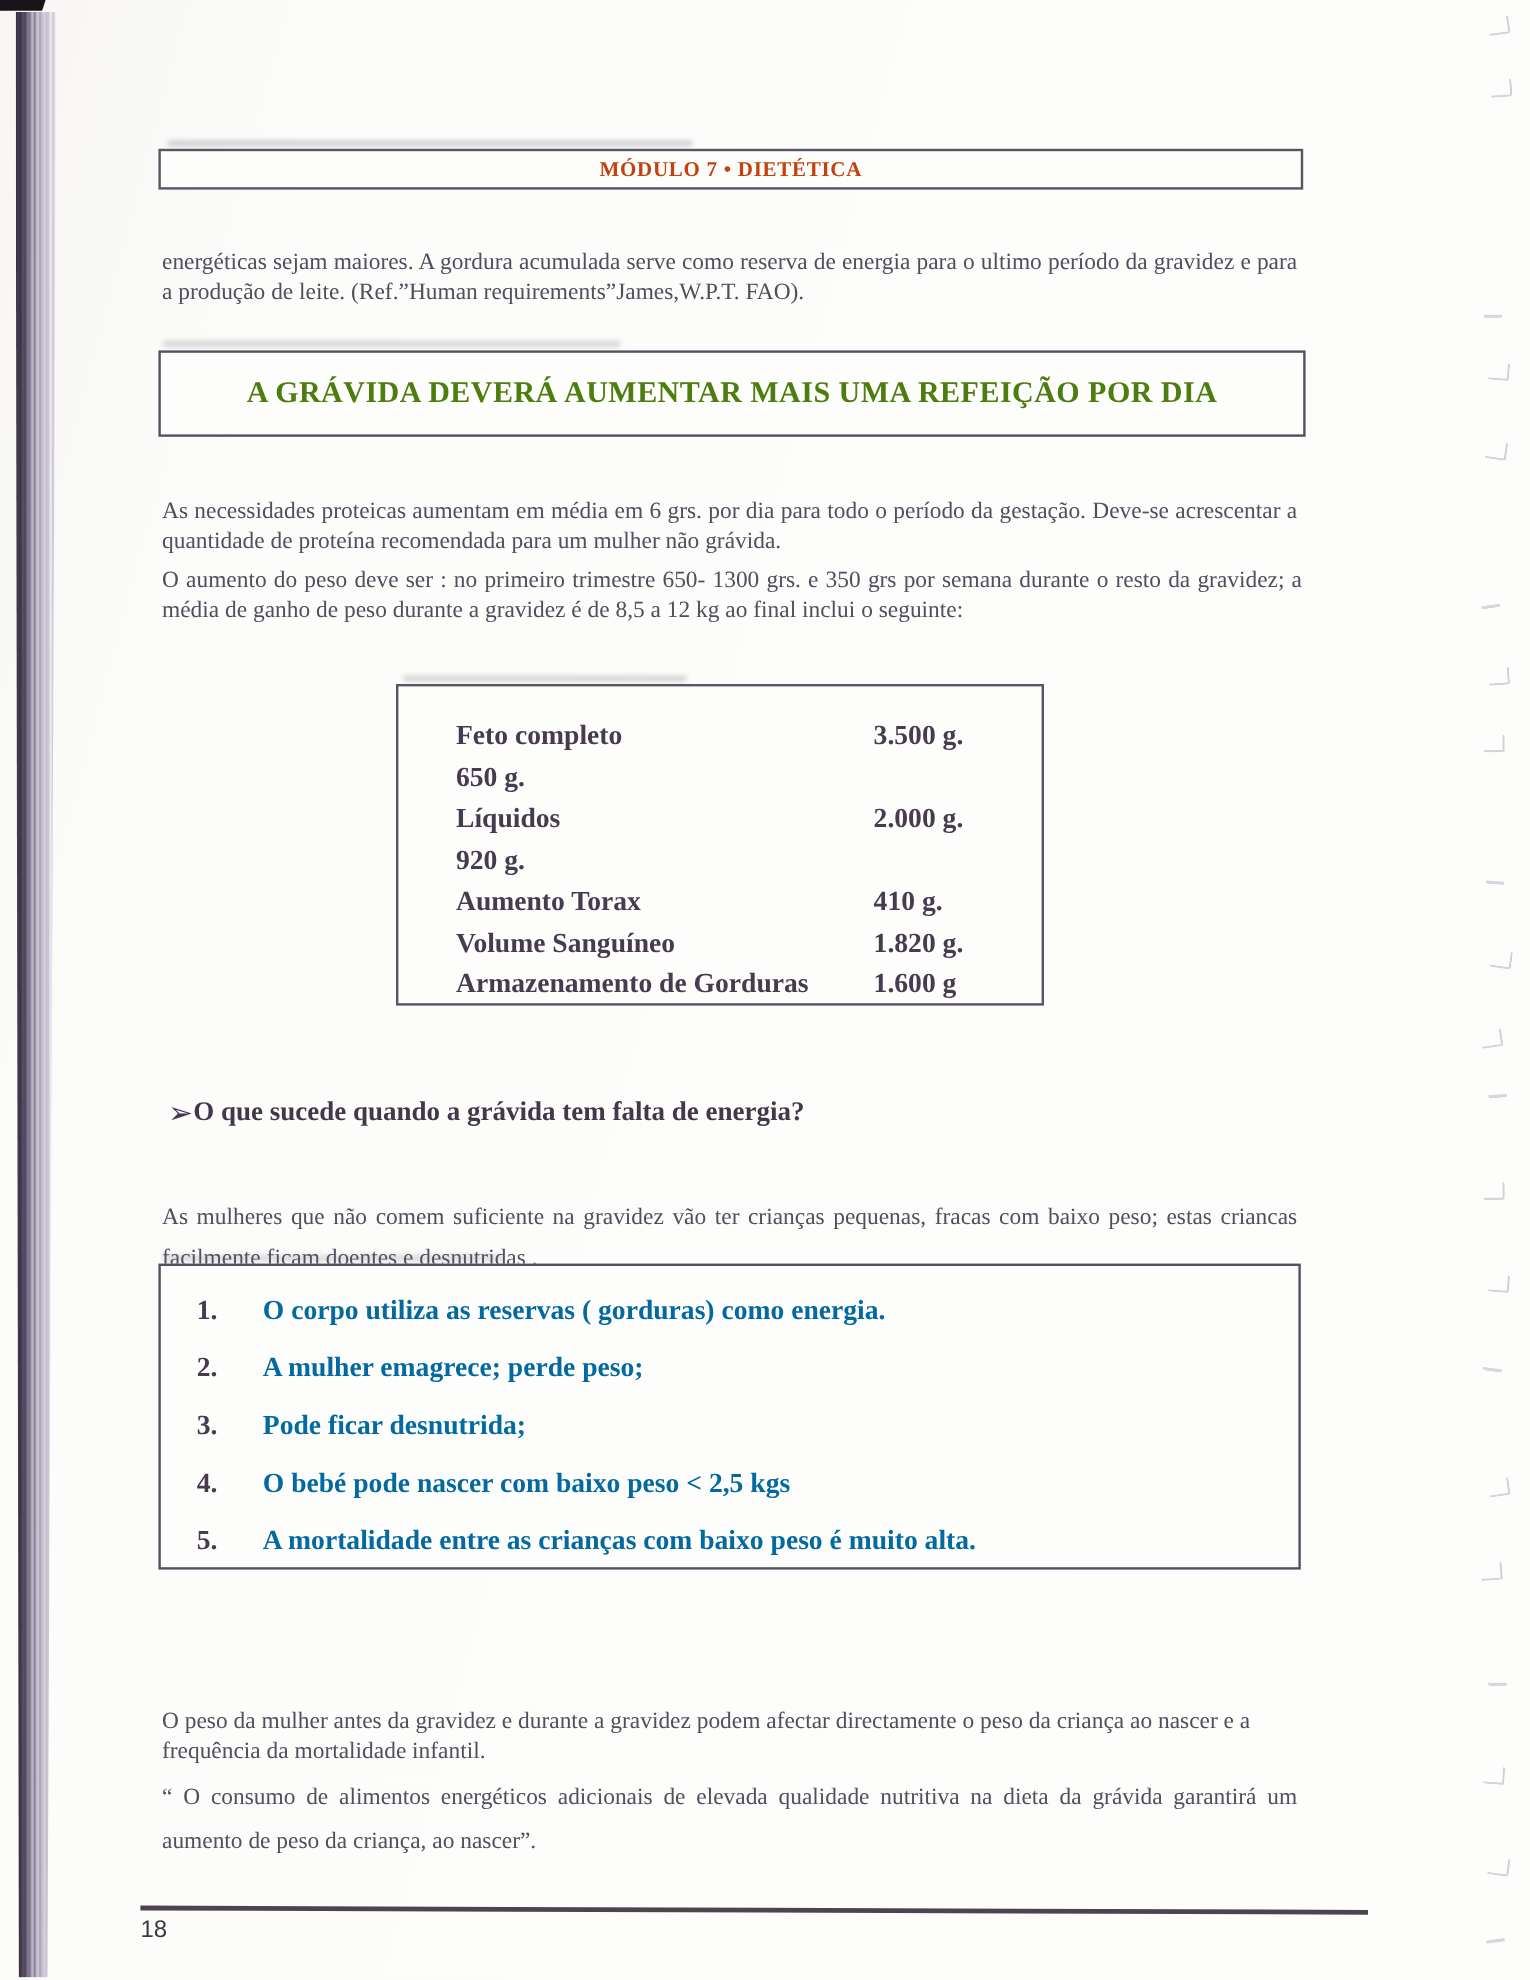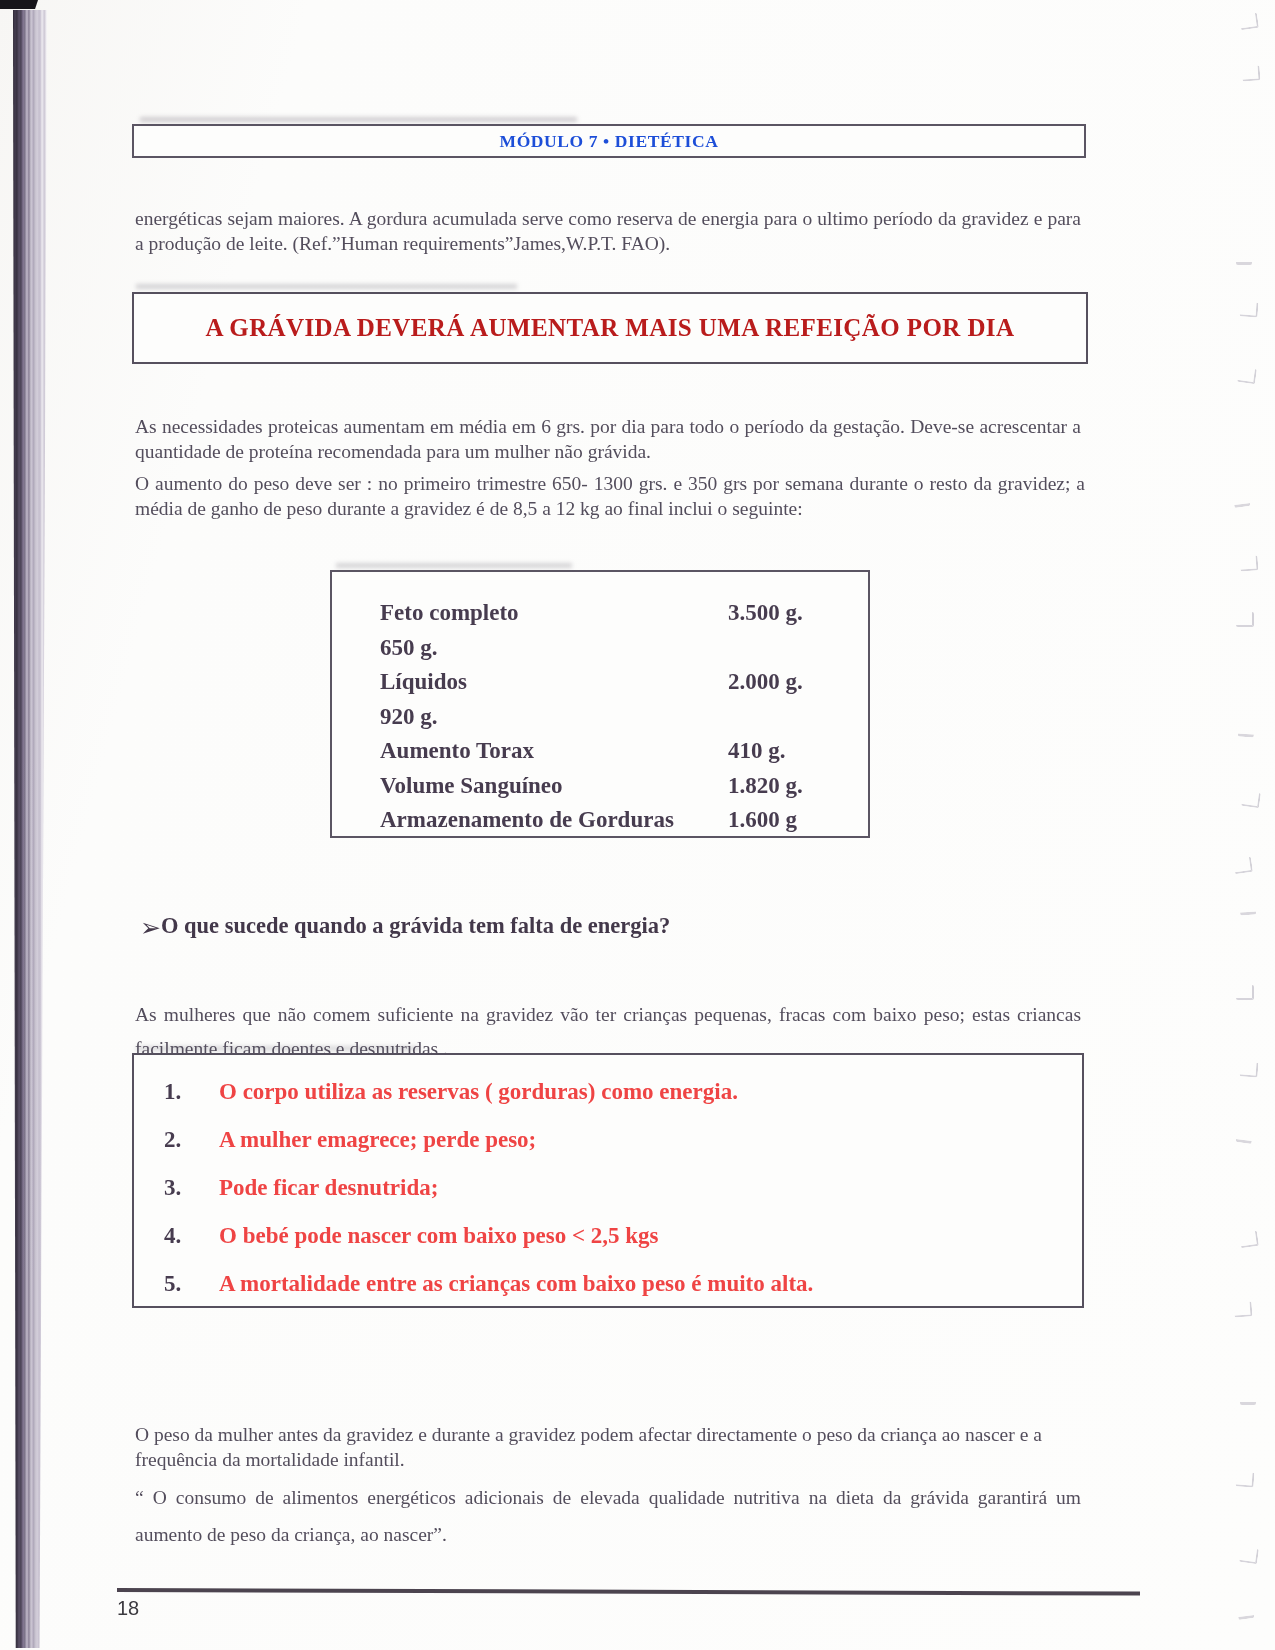--- a/index.html
+++ b/index.html
@@ -38,21 +38,21 @@
   .artifact.dash{border-right:none;height:4px;border-bottom:3px solid rgba(115,110,132,.26);}
   
   .header-box{
     position:absolute;left:132px;top:124px;width:950px;height:30px;
     border:2px solid #5b5563;background:#fdfdfc;
     display:flex;align-items:center;justify-content:center;
   }
   .header-box:before{content:"";position:absolute;left:6px;top:-9px;width:46%;height:5px;
     background:rgba(100,94,108,.28);filter:blur(2px);}
   .header-title{
-    font-weight:bold;font-size:17.5px;letter-spacing:.6px;color:#1d4ed8;
+    font-weight:bold;font-size:17.5px;letter-spacing:.6px;color:#c2410c;
   }
   
   .para{
     position:absolute;left:135px;width:946px;
     font-size:19.5px;line-height:25px;color:#534d5c;
     text-align:justify;
   }
   #p-energy{top:186px;}
   #p-protein{top:394px;}
   #p-weight{top:451px;width:950px;}
@@ -61,21 +61,21 @@
   #p-quote{top:1459px;line-height:37px;}
   
   .banner-box{
     position:absolute;left:132px;top:292px;width:952px;height:68px;
     border:2px solid #56505e;background:#fdfdfc;
     display:flex;align-items:center;justify-content:center;
   }
   .banner-box:before{content:"";position:absolute;left:2px;top:-10px;width:40%;height:5px;
     background:rgba(100,94,108,.25);filter:blur(2px);}
   .banner-title{
-    font-weight:bold;font-size:25px;letter-spacing:.4px;color:#b91c1c;
+    font-weight:bold;font-size:25px;letter-spacing:.4px;color:#4d7c0f;
   }
   
   .table-box{
     position:absolute;left:330px;top:570px;width:540px;height:268px;
     border:2px solid #5b5563;background:#fdfdfc;
     padding:24px 10px 0 48px;box-sizing:border-box;
   }
   .table-box:before{content:"";position:absolute;left:4px;top:-9px;width:44%;height:5px;
     background:rgba(100,94,108,.25);filter:blur(2px);}
   .trow{display:flex;line-height:34.5px;}
@@ -88,21 +88,21 @@
   
   .list-box{
     position:absolute;left:132px;top:1053px;width:952px;height:255px;
     border:2px solid #56505e;background:#fdfdfc;
     padding:24px 0 0 30px;box-sizing:border-box;
   }
   .list-box:before{content:"";position:absolute;left:2px;top:-9px;width:30%;height:5px;
     background:rgba(100,94,108,.22);filter:blur(2px);}
   .litem{display:flex;height:48px;align-items:flex-start;}
   .lnum{width:30px;font-weight:bold;font-size:23px;color:#473c4f;}
-  .ltext{margin-left:25px;font-weight:bold;font-size:23px;color:#ef4444;}
+  .ltext{margin-left:25px;font-weight:bold;font-size:23px;color:#0369a1;}
   
   .footer-rule{
     position:absolute;left:117px;top:1588px;width:1023px;height:4px;
     background:#4c444f;transform:rotate(.2deg);transform-origin:left center;
   }
   .page-number{
     position:absolute;left:117px;top:1597px;
     font-family:"Liberation Sans","DejaVu Sans",sans-serif;
     font-size:20px;color:#3c3a40;
   }

